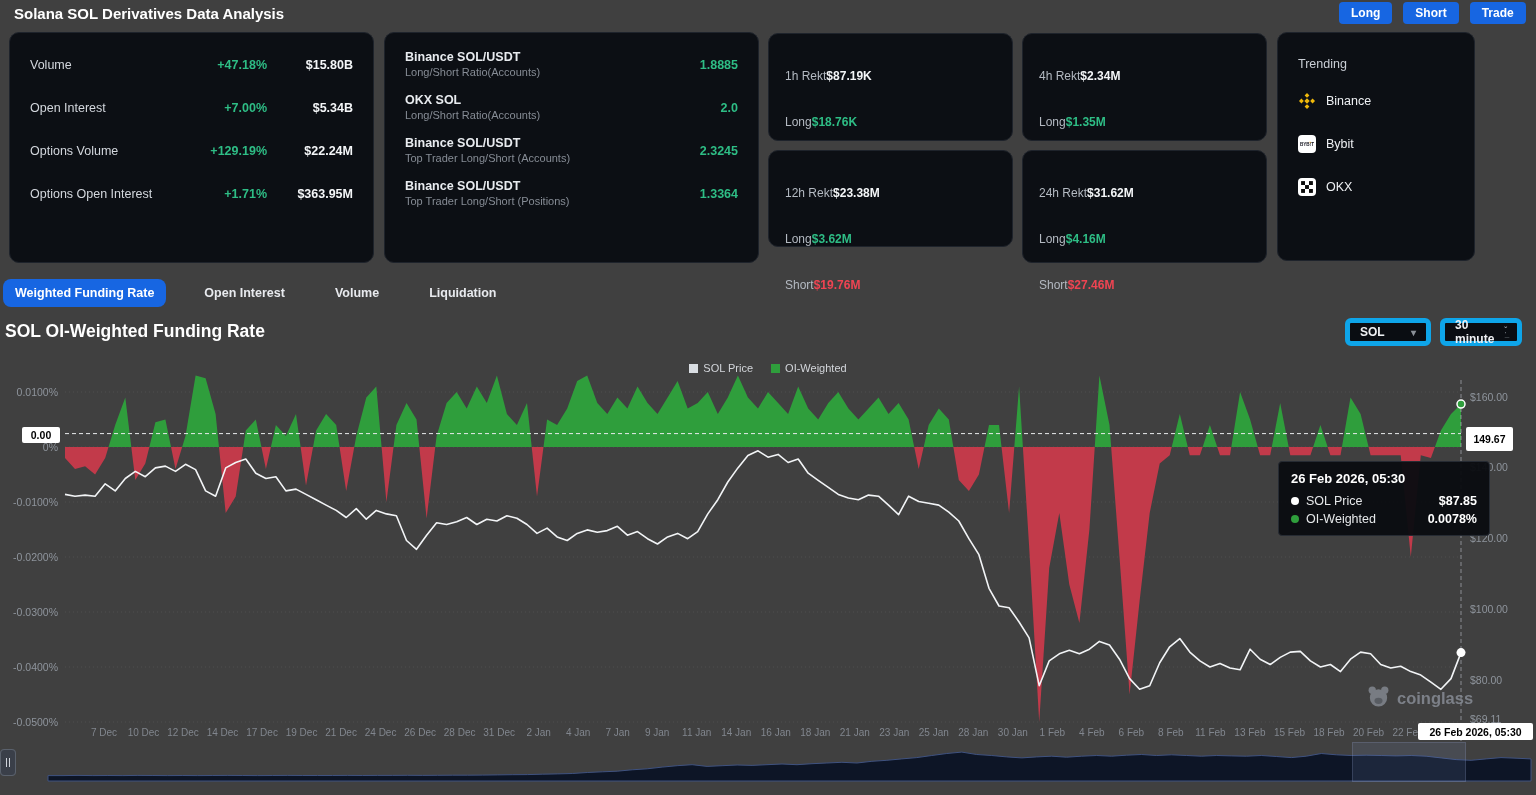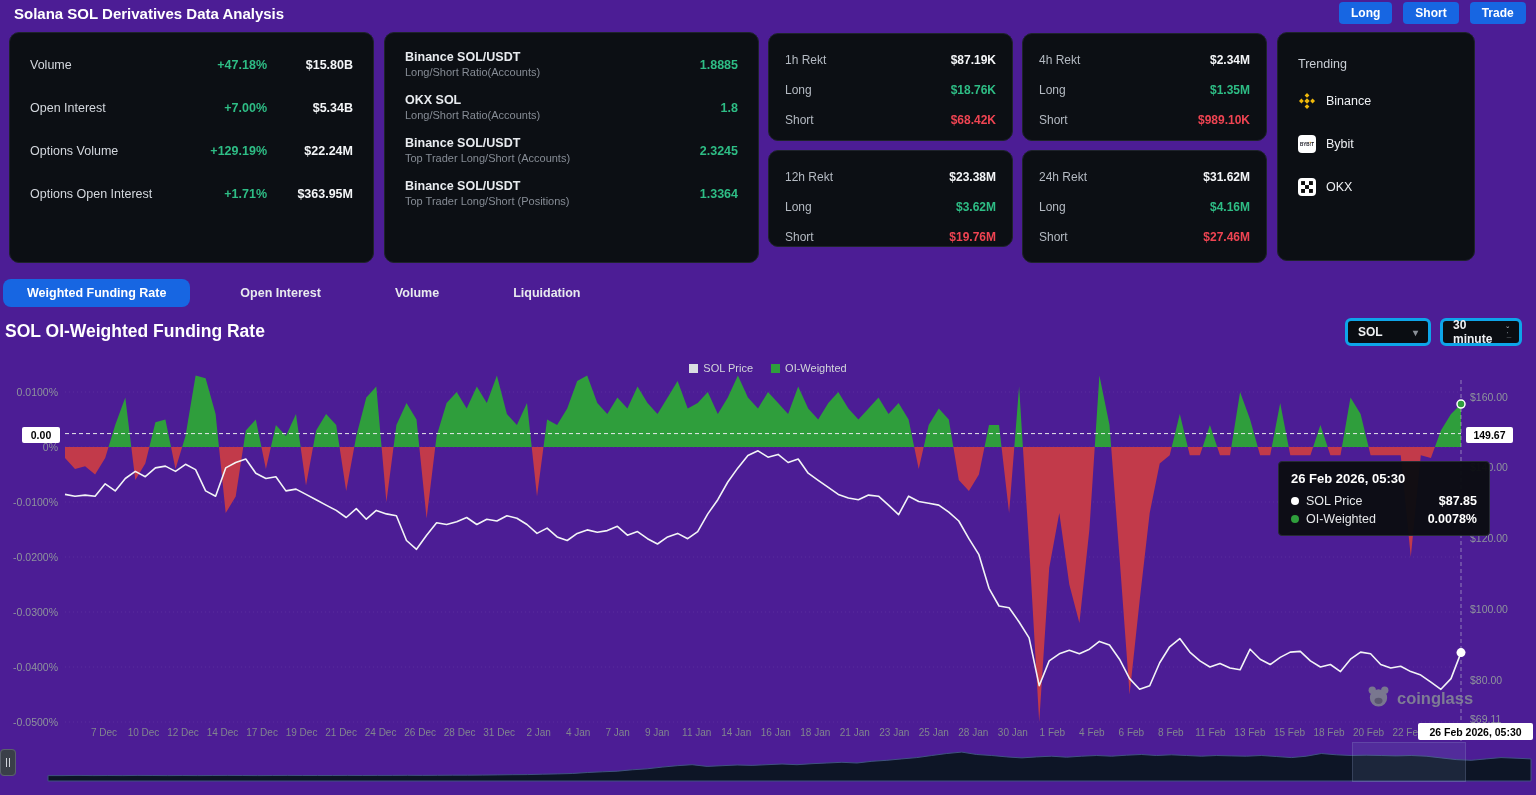--- a/index.html
+++ b/index.html
@@ -1,16 +1,16 @@
 <!DOCTYPE html>
 <html><head>
 <meta charset="utf-8">
 <style>
   html,body{margin:0;padding:0;background:#000;}
-  .app{position:relative;width:1536px;height:795px;background:#4c1d95;font-family:"Liberation Sans",sans-serif;color:#e8eaed;overflow:hidden;}
+  .app{position:relative;width:1536px;height:795px;background:#404040;font-family:"Liberation Sans",sans-serif;color:#e8eaed;overflow:hidden;}
   
   .hdr-title{position:absolute;left:14px;top:5px;font-size:15px;font-weight:700;color:#fff;}
   .hdr-btns{position:absolute;left:1339px;top:2px;display:flex;gap:11px;}
   .hdr-btn{height:22px;padding:0 12px;background:#1766e2;color:#fff;font-weight:700;font-size:12px;border:none;border-radius:4px;font-family:inherit;cursor:pointer;}
   
   .card{position:absolute;background:#0c0f14;border:1px solid #1e232b;border-radius:10px;box-sizing:border-box;}
   #card-stats{left:9px;top:32px;width:365px;height:231px;padding:10px 20px 0;}
   #card-ratios{left:384px;top:32px;width:375px;height:231px;padding:10px 20px 0;}
   #card-rekt-1h{left:768px;top:33px;width:245px;height:108px;padding:11px 16px 0;}
   #card-rekt-4h{left:1022px;top:33px;width:245px;height:108px;padding:11px 16px 0;}
@@ -19,50 +19,50 @@
   #card-trending{left:1277px;top:32px;width:198px;height:229px;padding:16px 20px 0;}
   .srow{display:flex;justify-content:space-between;align-items:center;height:43px;}
   .srow .lbl{font-size:12.5px;color:#d3d7dd;}
   .srow .rgt{display:flex;align-items:center;}
   .srow .chg{font-size:12.5px;font-weight:700;color:#2ebd85;margin-right:20px;}
   .srow .val{font-size:12.5px;font-weight:700;color:#f4f6f8;min-width:66px;text-align:right;}
   .rrow{display:flex;justify-content:space-between;align-items:center;height:43px;}
   .rrow .main{font-size:12.5px;font-weight:700;color:#e8ebef;line-height:15px;}
   .rrow .sub{font-size:11px;color:#868c95;line-height:14px;}
   .rrow .val{font-size:12.5px;font-weight:700;color:#2ebd85;}
-  .krow{display:flex;justify-content:space-between;align-items:center;height:30px;}
+  .krow{display:flex;align-items:center;height:30px;margin-top:16px;}
   .krow .lbl{font-size:12px;color:#b4bac2;}
   .krow .val{font-size:12px;font-weight:700;color:#f4f6f8;}
   .krow .val.green{color:#2ebd85;}
   .krow .val.red{color:#ef4452;}
   .tr-title{font-size:12.5px;color:#c9ced5;height:30px;display:flex;align-items:center;}
   .tr-item{display:flex;align-items:center;gap:10px;height:43px;cursor:pointer;}
   .tr-name{font-size:12.5px;font-weight:400;color:#eef0f3;}
   .xicon{width:18px;height:18px;display:flex;}
   
   .tabs{position:absolute;left:3px;top:279px;display:flex;align-items:center;gap:26px;}
-  .tab{font-size:12.5px;font-weight:700;color:#e8eaee;padding:0 24px;height:28px;display:flex;align-items:center;border-radius:8px;cursor:pointer;background:transparent;}
+  .tab{font-size:12.5px;font-weight:700;color:#e8eaee;padding:0 12px;height:28px;display:flex;align-items:center;border-radius:8px;cursor:pointer;background:transparent;}
   .tab.active{background:#1766e2;color:#fff;}
   
   .sec-title{position:absolute;left:5px;top:321px;font-size:17.5px;font-weight:700;color:#fff;}
-  .sel{position:absolute;height:28px;border:3px solid #0ea5e9;border-radius:6px;background:#0a0d12;color:#eef0f3;font-size:12px;font-weight:700;display:flex;align-items:center;justify-content:space-between;padding:0 10px;box-sizing:border-box;cursor:pointer;}
+  .sel{position:absolute;height:28px;border:5px solid #0ea5e9;border-radius:6px;background:#0a0d12;color:#eef0f3;font-size:12px;font-weight:700;display:flex;align-items:center;justify-content:space-between;padding:0 10px;box-sizing:border-box;cursor:pointer;}
   #sel-symbol{left:1345px;top:318px;width:86px;}
   #sel-interval{left:1440px;top:318px;width:82px;}
   .caret{color:#8a9098;font-size:10px;margin-left:6px;}
   .updown{display:flex;flex-direction:column;line-height:5px;font-size:8px;color:#9aa0a8;margin-left:5px;}
   
   .legend{position:absolute;left:0;top:362px;width:1536px;display:flex;justify-content:center;gap:18px;z-index:2;}
   .lg-item{display:flex;align-items:center;gap:5px;font-size:11px;color:#d2d5da;}
   .lg-sq{width:9px;height:9px;display:inline-block;}
   
   #chart{position:absolute;left:0;top:372px;width:1536px;height:370px;}
   #nav{position:absolute;left:0;top:742px;width:1536px;height:40px;}
   .badge{position:absolute;background:#fff;color:#000;font-weight:700;display:flex;align-items:center;justify-content:center;border-radius:2px;z-index:4;}
   #badge-zero{left:22px;top:427px;width:38px;height:16px;font-size:10.5px;}
-  #badge-price{left:1466px;top:427px;width:47px;height:16px;font-size:10.5px;}
+  #badge-price{left:1466px;top:427px;width:47px;height:24px;font-size:10.5px;}
   #badge-date{left:1418px;top:723px;width:115px;height:17px;font-size:10.5px;}
   .tooltip{position:absolute;left:1278px;top:461px;width:212px;background:rgba(10,12,17,.96);border:1px solid #262b33;border-radius:4px;padding:9px 12px;box-sizing:border-box;z-index:5;}
   .tt-time{font-size:13px;font-weight:700;color:#fff;margin-bottom:8px;}
   .tt-row{display:flex;align-items:center;font-size:12.5px;margin-top:4px;}
   .tt-dot{width:8px;height:8px;border-radius:50%;margin-right:7px;flex:none;}
   .tt-name{color:#e6e8ea;}
   .tt-val{margin-left:auto;font-weight:700;color:#fff;}
   .wm{position:absolute;left:1366px;top:684px;display:flex;align-items:center;gap:6px;opacity:.85;z-index:3;}
   .wm-text{font-size:16.5px;font-weight:700;color:#878c95;}
   
@@ -119,21 +119,21 @@
           <div class="main">Binance SOL/USDT</div>
           <div class="sub">Long/Short Ratio(Accounts)</div>
         </span>
       <span class="val">1.8885</span>
     </div>
     <div class="rrow">
       <span>
           <div class="main">OKX SOL</div>
           <div class="sub">Long/Short Ratio(Accounts)</div>
         </span>
-      <span class="val">1.8</span>
+      <span class="val">2.0</span>
     </div>
     <div class="rrow">
       <span>
           <div class="main">Binance SOL/USDT</div>
           <div class="sub">Top Trader Long/Short (Accounts)</div>
         </span>
       <span class="val">2.3245</span>
     </div>
     <div class="rrow">
       <span>

